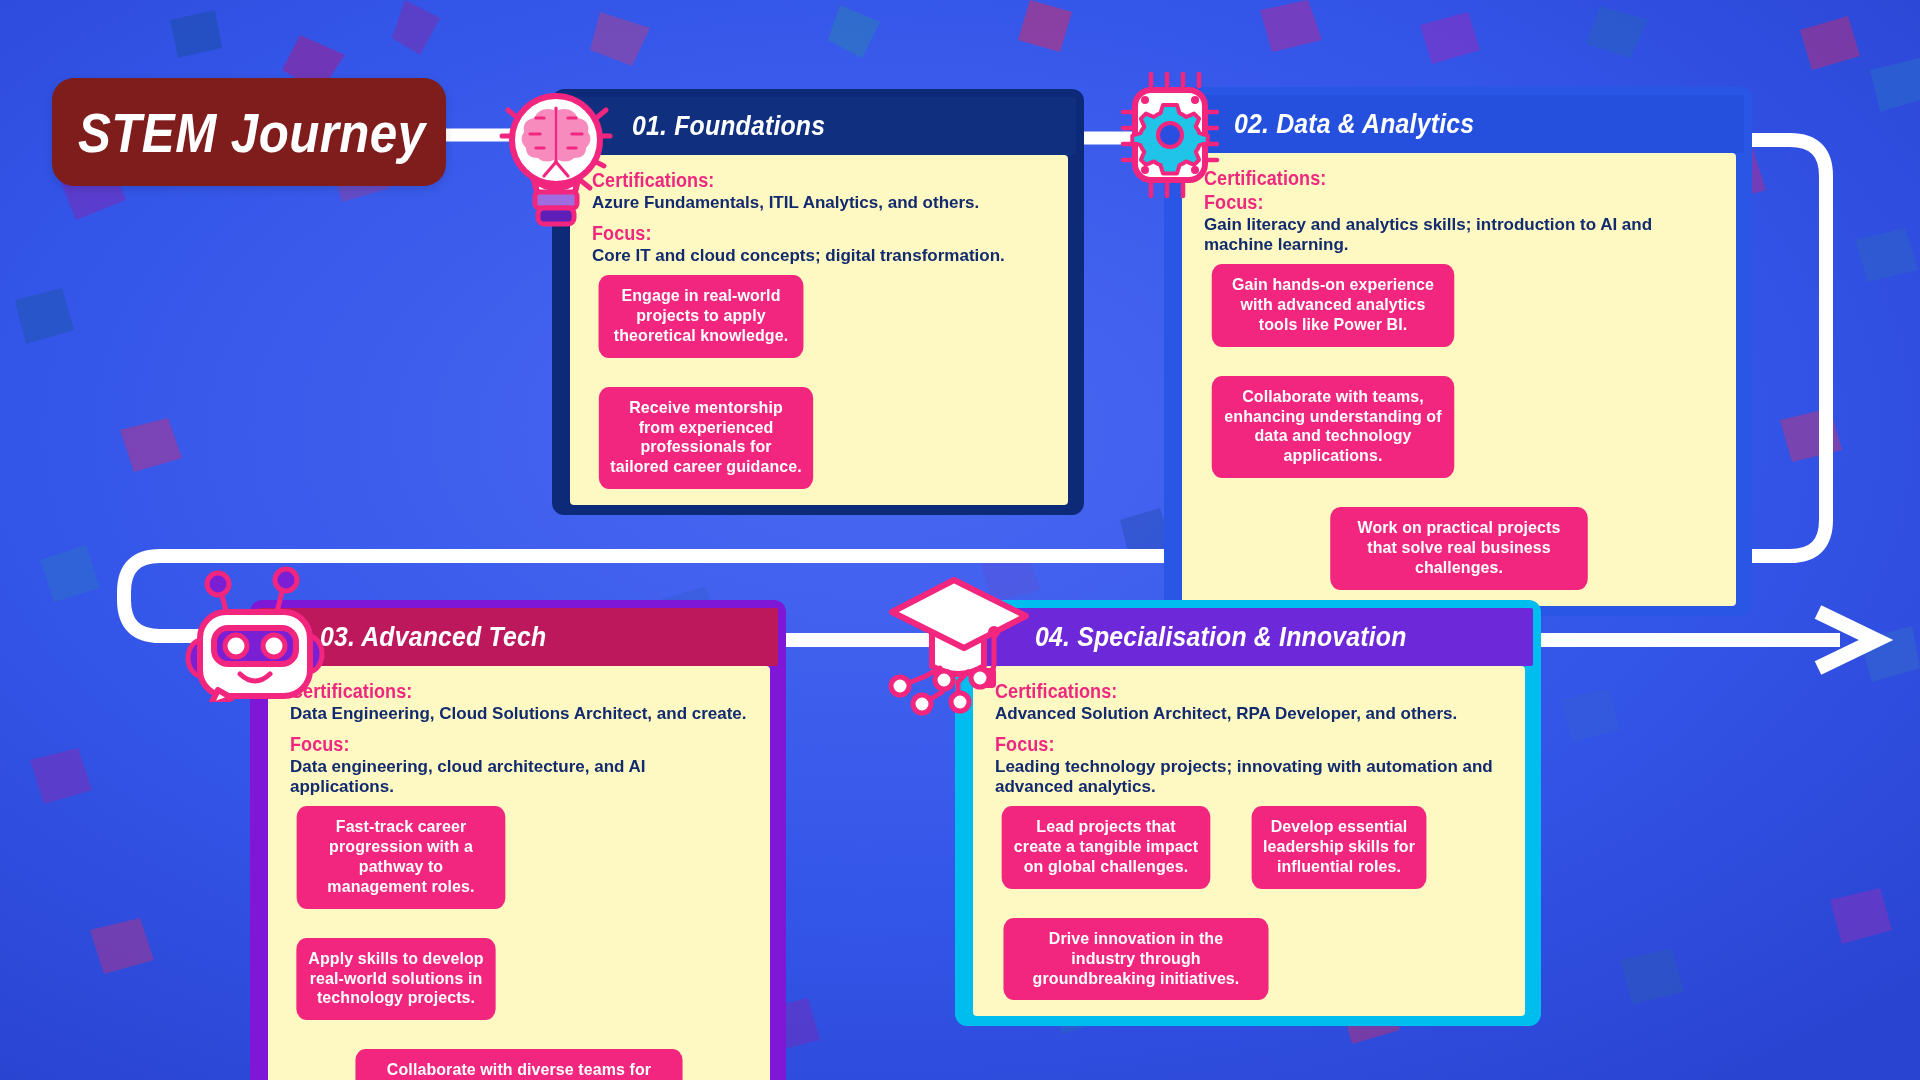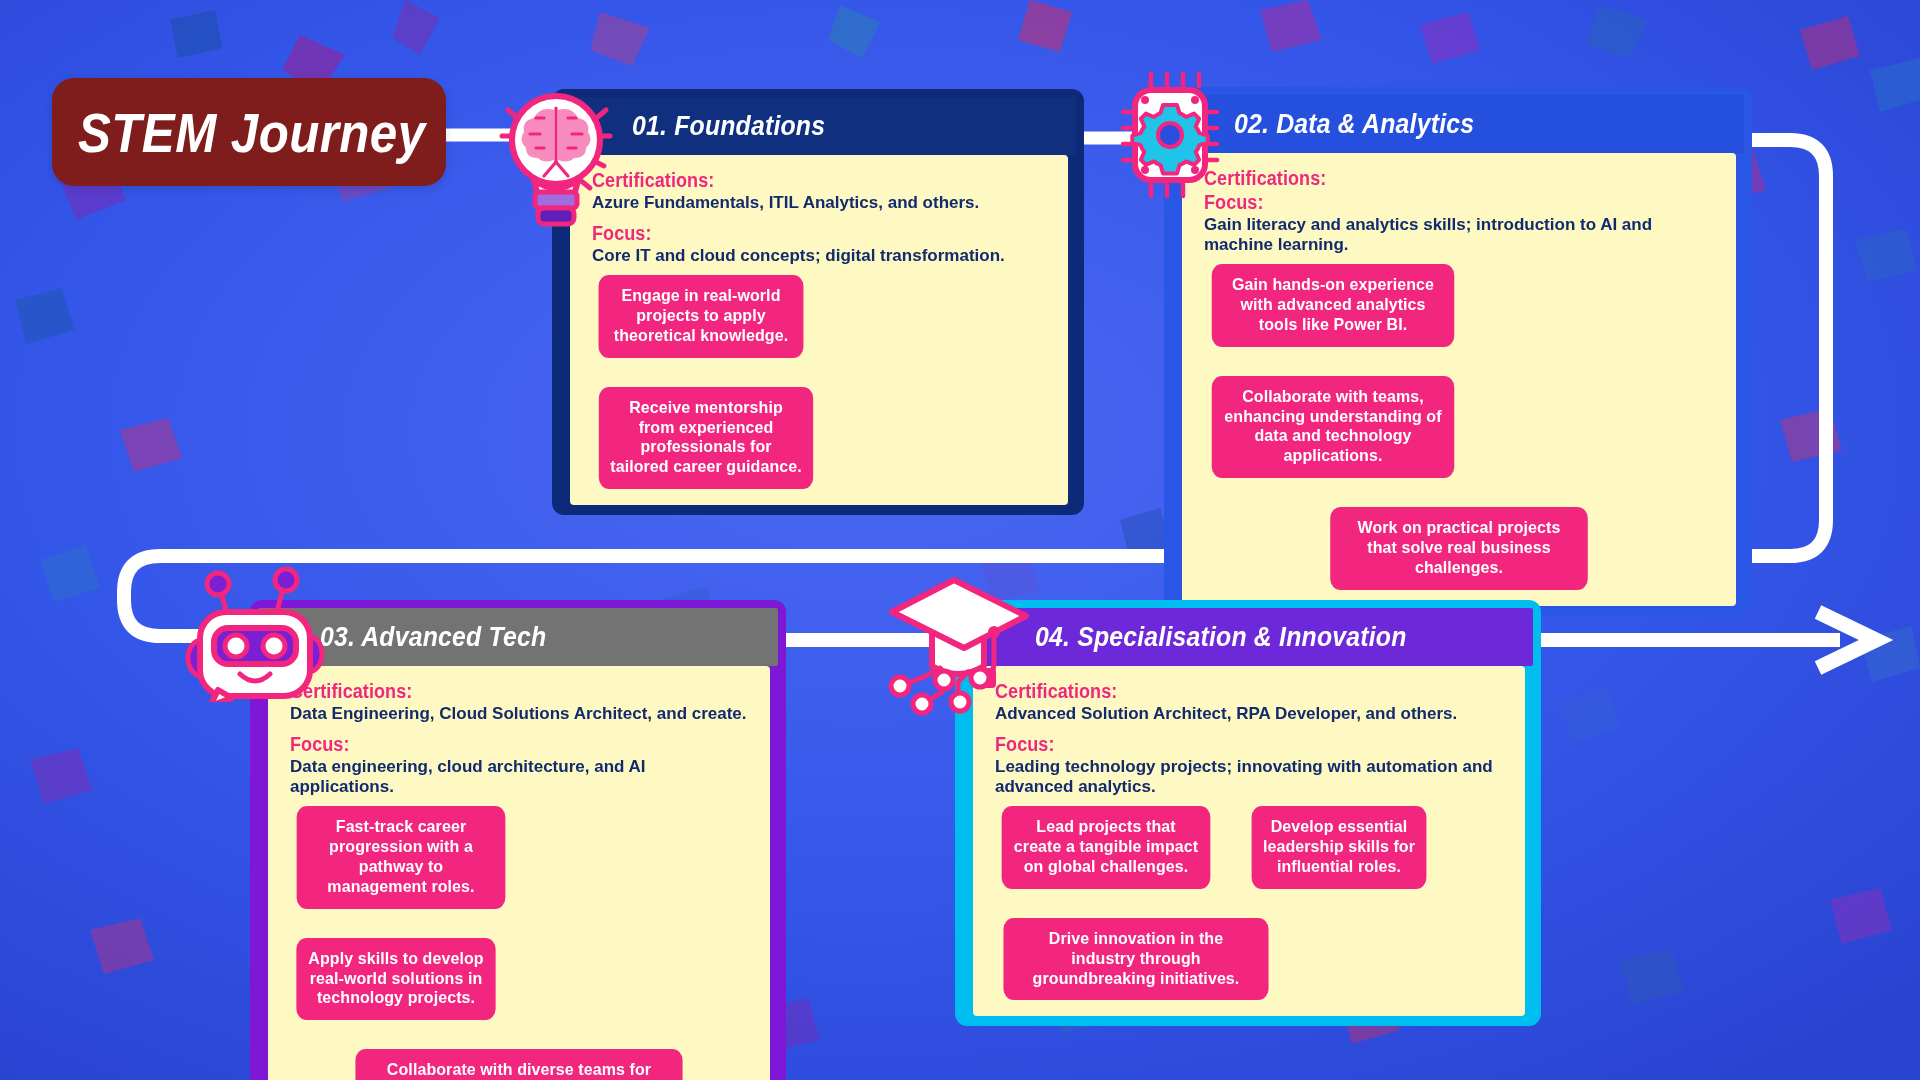--- a/index.html
+++ b/index.html
@@ -113,21 +113,21 @@
   #card-1 .hdr { background: #10307f; padding-left: 72px; }
   #card-1 .body { margin: 0 8px 0 10px; }
 
   #card-2 { left: 1172px; top: 95px; width: 572px; }
   #card-2 .shadow-plate { background:#2a56e6; inset:-8px -8px -10px -8px; border-radius:12px; }
   #card-2 .hdr { background: #2450dd; padding-left: 62px; }
   #card-2 .body { margin: 0 8px 0 10px; }
 
   #card-3 { left: 258px; top: 608px; width: 520px; }
   #card-3 .shadow-plate { background:#7f18d6; inset:-8px -8px -10px -8px; border-radius:12px; }
-  #card-3 .hdr { background: #737373; padding-left: 62px; }
+  #card-3 .hdr { background: #be185d; padding-left: 62px; }
   #card-3 .body { margin: 0 8px 0 10px; }
 
   #card-4 { left: 963px; top: 608px; width: 570px; }
   #card-4 .shadow-plate { background:#00bdf0; inset:-8px -8px -10px -8px; border-radius:12px; }
   #card-4 .hdr { background: #6d28d9; padding-left: 72px; }
   #card-4 .body { margin: 0 8px 0 10px; }
 
   
   .badge { position: absolute; z-index: 7; pointer-events: none; }
   #icon-bulb { left: 494px; top: 80px; width: 126px; height: 166px; }

